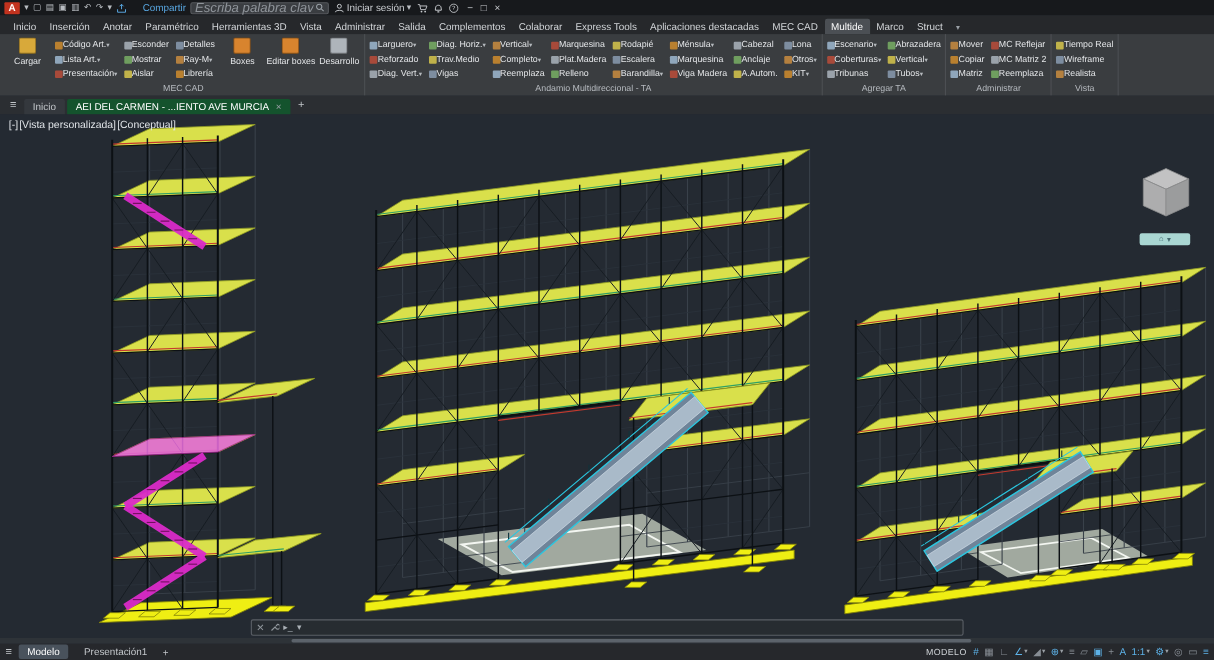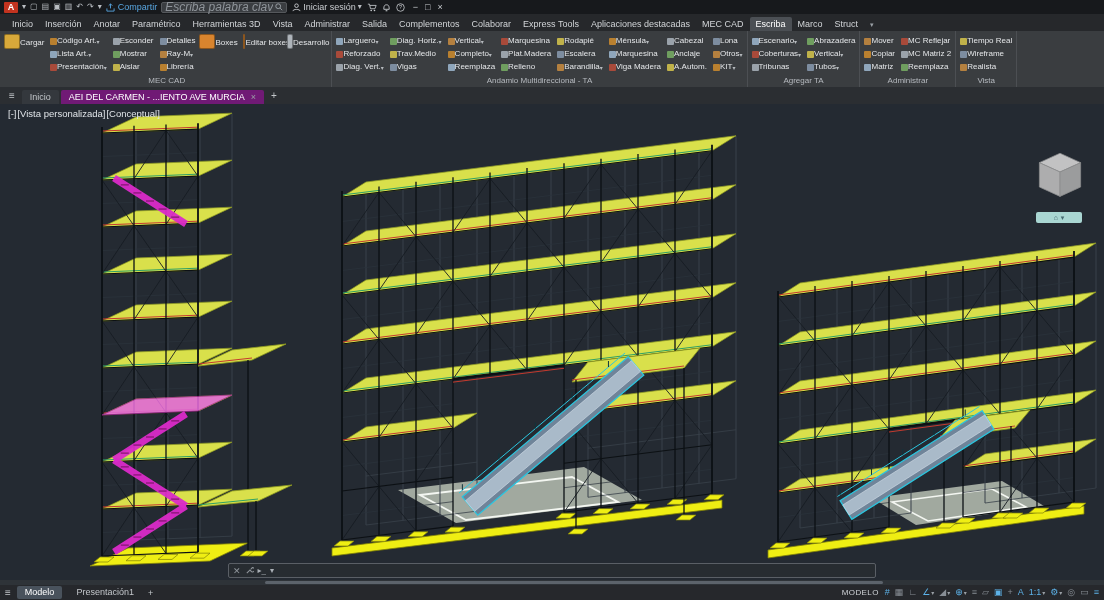--- a/index.html
+++ b/index.html
@@ -7,21 +7,21 @@
     font-family:"Liberation Sans",sans-serif;color:#c9ccd0}
   .app{display:flex;flex-direction:column;width:1104px;height:600px}
 
   
   .titlebar{height:14px;background:#17191c;display:flex;align-items:center;gap:4px;
     padding:0 4px;font-size:9px;flex:none}
   .applogo{width:14px;height:11px;background:#c2331f;color:#fff;font-weight:bold;font-size:9px;
     display:flex;align-items:center;justify-content:center;border-radius:1px;flex:none}
   #qat{display:flex;gap:4px;align-items:center}
   .qicon{font-size:8px;color:#b9bdc2;line-height:1}
-  .share{color:#58a6e0;display:flex;gap:3px;align-items:center;flex:none}
+  .share{color:#58a6e0;display:flex;gap:15px;align-items:center;flex:none}
   .tcenter{flex:1;text-align:center;font-size:9px;color:#cfd2d5;white-space:nowrap;overflow:hidden}
   .tcenter .doc{margin-left:16px;color:#dadde0}
   .tright{display:flex;align-items:center;gap:5px;flex:none}
   .tsearch{display:flex;align-items:center;background:#3a3d41;border:1px solid #55585c;
     border-radius:2px;height:11px;padding:0 3px;gap:2px}
   .tsearch input{background:transparent;border:none;outline:none;color:#d0d3d6;font-size:12px;width:108px}
   ::placeholder{color:#8f949a;font-style:italic}
   .signin{display:flex;align-items:center;gap:2px}
   .winbtns{display:flex;gap:1px}
   .winbtns span{padding:0 3px;font-size:9px;color:#c9ccd0}
@@ -36,33 +36,33 @@
   
   .ribbon{height:56px;background:#3a3d40;display:flex;align-items:stretch;padding:0 2px;
     overflow:hidden;flex:none}
   .rgroup{display:flex;flex-direction:column;border-right:1px solid #4c4f53;padding:0 2px;flex:none}
   .ritems{flex:1;display:flex;align-items:flex-start;gap:2px;padding-top:1px}
   .rcol{display:flex;flex-direction:column}
   .smallbtn{display:flex;align-items:flex-end;gap:0;height:13px;padding:0 2px;font-size:8px;
     color:#e4e6e8;white-space:nowrap}
   .sicon{width:7px;height:7px;border-radius:1px;flex:none}
   .arrow{font-size:6px;color:#b5b9bd}
-  .bigbtn{display:flex;flex-direction:row;align-items:center;width:42px;padding-top:2px;
+  .bigbtn{display:flex;flex-direction:column;align-items:center;width:42px;padding-top:2px;
     font-size:8px;color:#e4e6e8;text-align:center}
   .bigicon{width:16px;height:15px;border-radius:2px;margin-bottom:2px;border:1px solid rgba(0,0,0,.35)}
   .biglabelrow{display:flex;align-items:center;gap:1px;line-height:9px;white-space:nowrap}
   .rlabel{height:13px;font-size:8px;color:#b6babf;text-align:center;line-height:13px;white-space:nowrap}
 
   
   .filetabs{height:17px;background:#2b2e32;display:flex;align-items:flex-end;padding:0 4px;
     gap:2px;font-size:9px;color:#c2c6ca;flex:none}
   .fmenu{align-self:center;font-size:10px;padding:0 5px}
   .ftab{background:#34383d;padding:0 8px;border-radius:2px 2px 0 0;display:flex;gap:6px;
     align-items:center;height:14px;white-space:nowrap}
-  .ftab.active{background:#701a75;color:#fff}
+  .ftab.active{background:#14532d;color:#fff}
   .fclose{color:#9aa0a6;font-size:9px}
   .fplus{align-self:center;padding:0 5px;font-size:10px}
 
   
   .viewport{position:relative;height:476px;background:#242a32;overflow:hidden;flex:none;cursor:crosshair}
   #cad{position:absolute;left:0;top:0}
   .vplabel{position:absolute;top:4px;left:8px;font-size:9.5px;color:#e0e4e8;display:flex;gap:1px}
   .viewcube{position:absolute;top:38px;right:14px;opacity:.88}
   .navpill{position:absolute;top:108px;right:22px;width:46px;height:11px;background:#a9d6d2;
     border-radius:2px;display:flex;align-items:center;justify-content:center;gap:3px;
@@ -158,21 +158,21 @@
       <span class="rtab">Paramétrico</span>
       <span class="rtab">Herramientas 3D</span>
       <span class="rtab">Vista</span>
       <span class="rtab">Administrar</span>
       <span class="rtab">Salida</span>
       <span class="rtab">Complementos</span>
       <span class="rtab">Colaborar</span>
       <span class="rtab">Express Tools</span>
       <span class="rtab">Aplicaciones destacadas</span>
       <span class="rtab">MEC CAD</span>
-      <span class="rtab active">Escriba</span>
+      <span class="rtab active">Multide</span>
       <span class="rtab">Marco</span>
       <span class="rtab">Struct</span>
       <span class="rtoggle">▾</span>
     </div>
 
   <div class="ribbon" id="ribbon">
       <div class="rgroup">
         <div class="ritems">
           <div class="bigbtn">
             <span class="bigicon" style="background: rgb(216, 169, 58);"></span>

